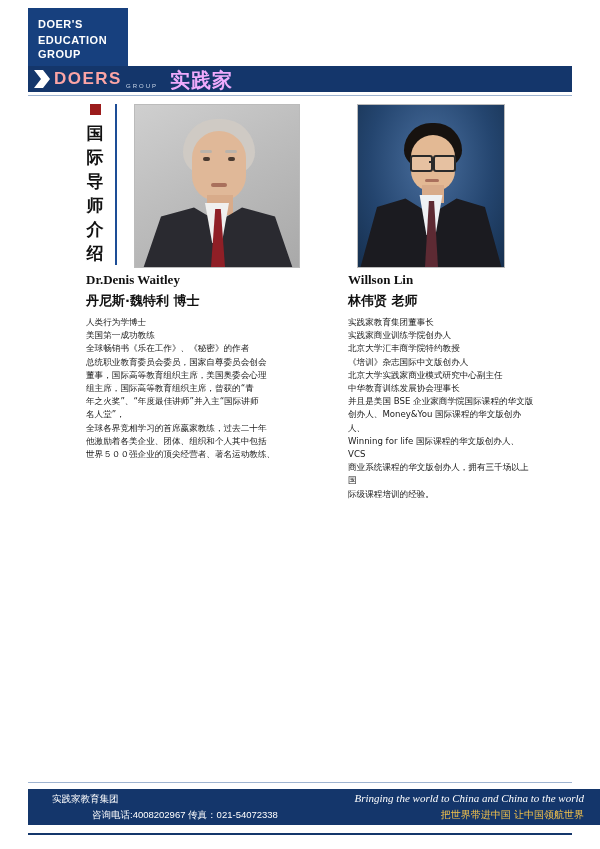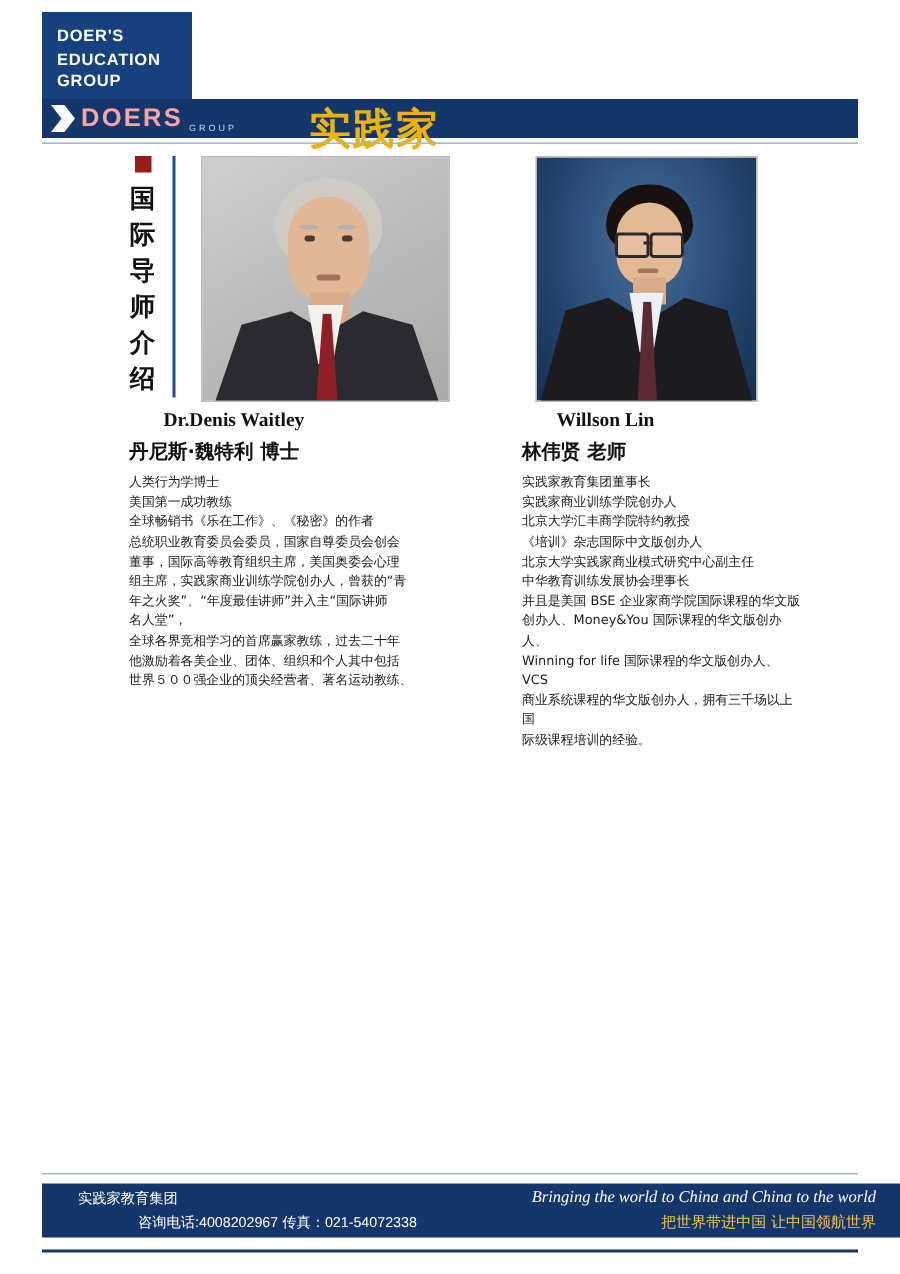--- a/index.html
+++ b/index.html
@@ -71,26 +71,25 @@
   .logo-group {
     position: absolute;
     left: 98px; top: 17px;
     color: #c9d6e8;
     font-size: 6px;
     letter-spacing: 2px;
   }
   .logo-cn {
     position: absolute;
     left: 142px; top: 1px;
-    color: #eab308;
-    font-size: 28px;
+    color: #f0abfc;
+    font-size: 20px;
     font-weight: bold;
     font-family: "DejaVu Sans", sans-serif;
     letter-spacing: 1px;
-    margin-left: 36px;
   }
   .header-rule {
     position: absolute;
     left: 28px; top: 95px;
     width: 544px;
     height: 1px;
     background: #9fb4d0;
   }
 
   
@@ -197,21 +196,20 @@
     color: #111111;
   }
   .bio-1 { left: 86px; top: 272px; width: 224px; }
   .bio-2 { left: 348px; top: 272px; width: 188px; }
   .bio-name-en {
     font-size: 13px;
     font-weight: bold;
     color: #111111;
     margin-bottom: 4px;
     font-family: "Liberation Serif", serif;
-    margin-left: 23px;
   }
   .bio-name-cn {
     font-size: 13px;
     color: #111111;
     margin-bottom: 6px;
     font-family: "DejaVu Sans", sans-serif;
     font-weight: bold;
   }
   .bio-lines {
     font-size: 8.6px;
@@ -339,21 +337,21 @@
 
   <div class="bio bio-1">
     <div class="bio-name-en">Dr.Denis Waitley</div>
     <div class="bio-name-cn">丹尼斯·魏特利 博士</div>
     <div class="bio-lines">
       <div>人类行为学博士</div>
       <div>美国第一成功教练</div>
       <div>全球畅销书《乐在工作》、《秘密》的作者</div>
       <div>总统职业教育委员会委员，国家自尊委员会创会</div>
       <div>董事，国际高等教育组织主席，美国奥委会心理</div>
-      <div>组主席，实践家商业训练学院创办人，曾获的“青</div>
+      <div>组主席，国际高等教育组织主席，曾获的“青</div>
       <div>年之火奖”、“年度最佳讲师”并入主“国际讲师</div>
       <div>名人堂”，</div>
       <div>全球各界竞相学习的首席赢家教练，过去二十年</div>
       <div>他激励着各美企业、团体、组织和个人其中包括</div>
       <div>世界５００强企业的顶尖经营者、著名运动教练、</div>
     </div>
   </div>
 
   <div class="bio bio-2">
     <div class="bio-name-en">Willson Lin</div>

